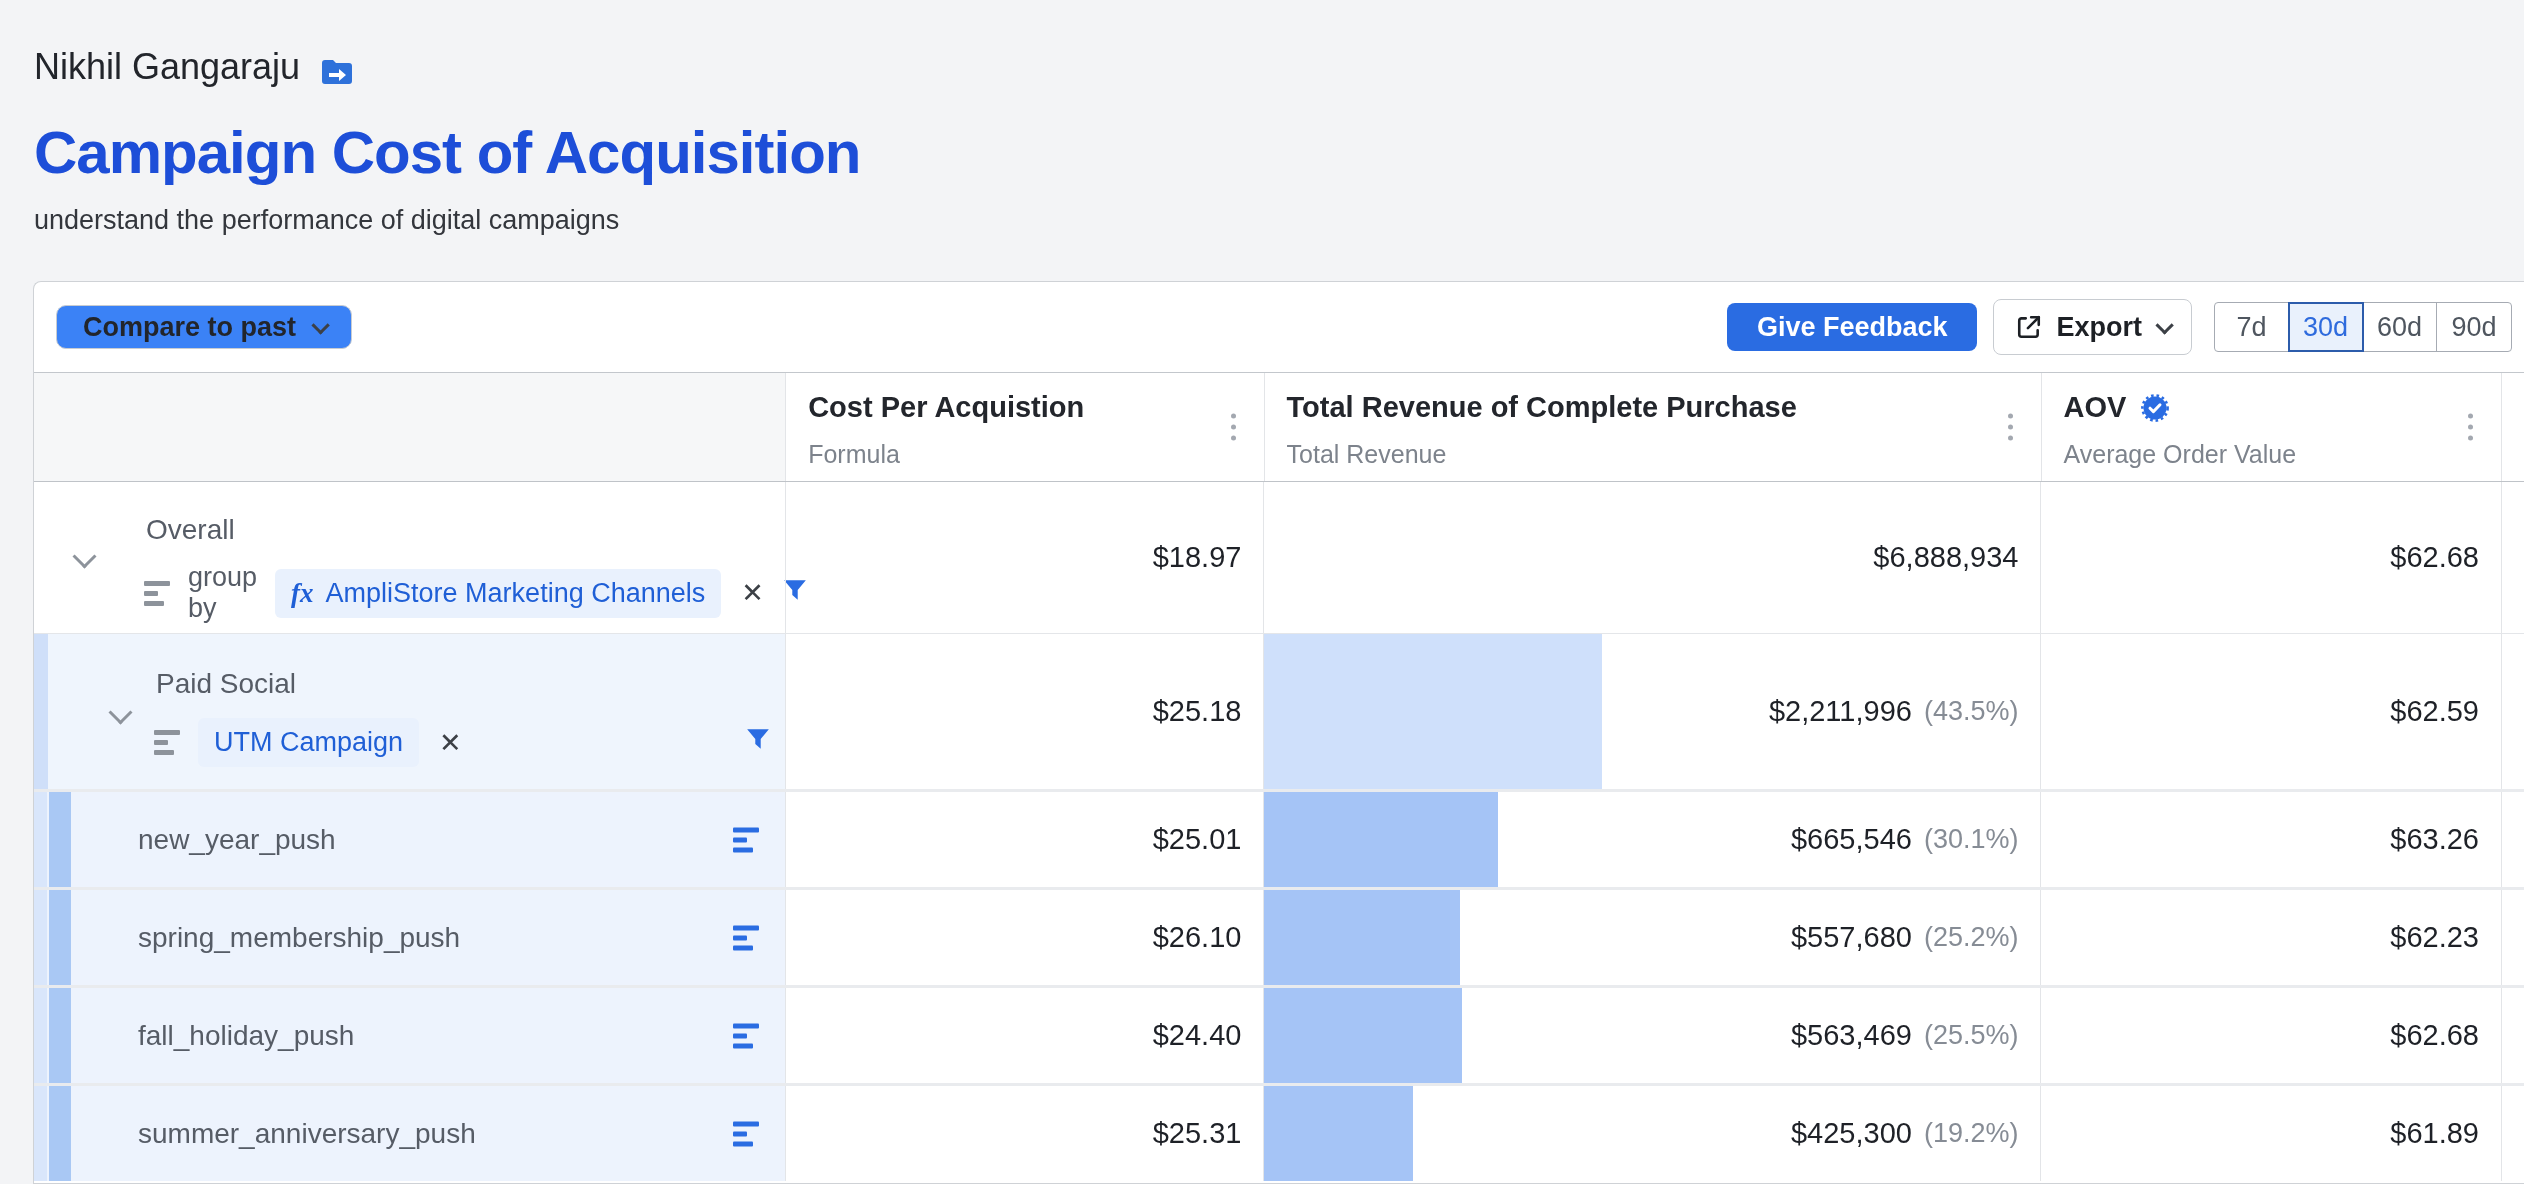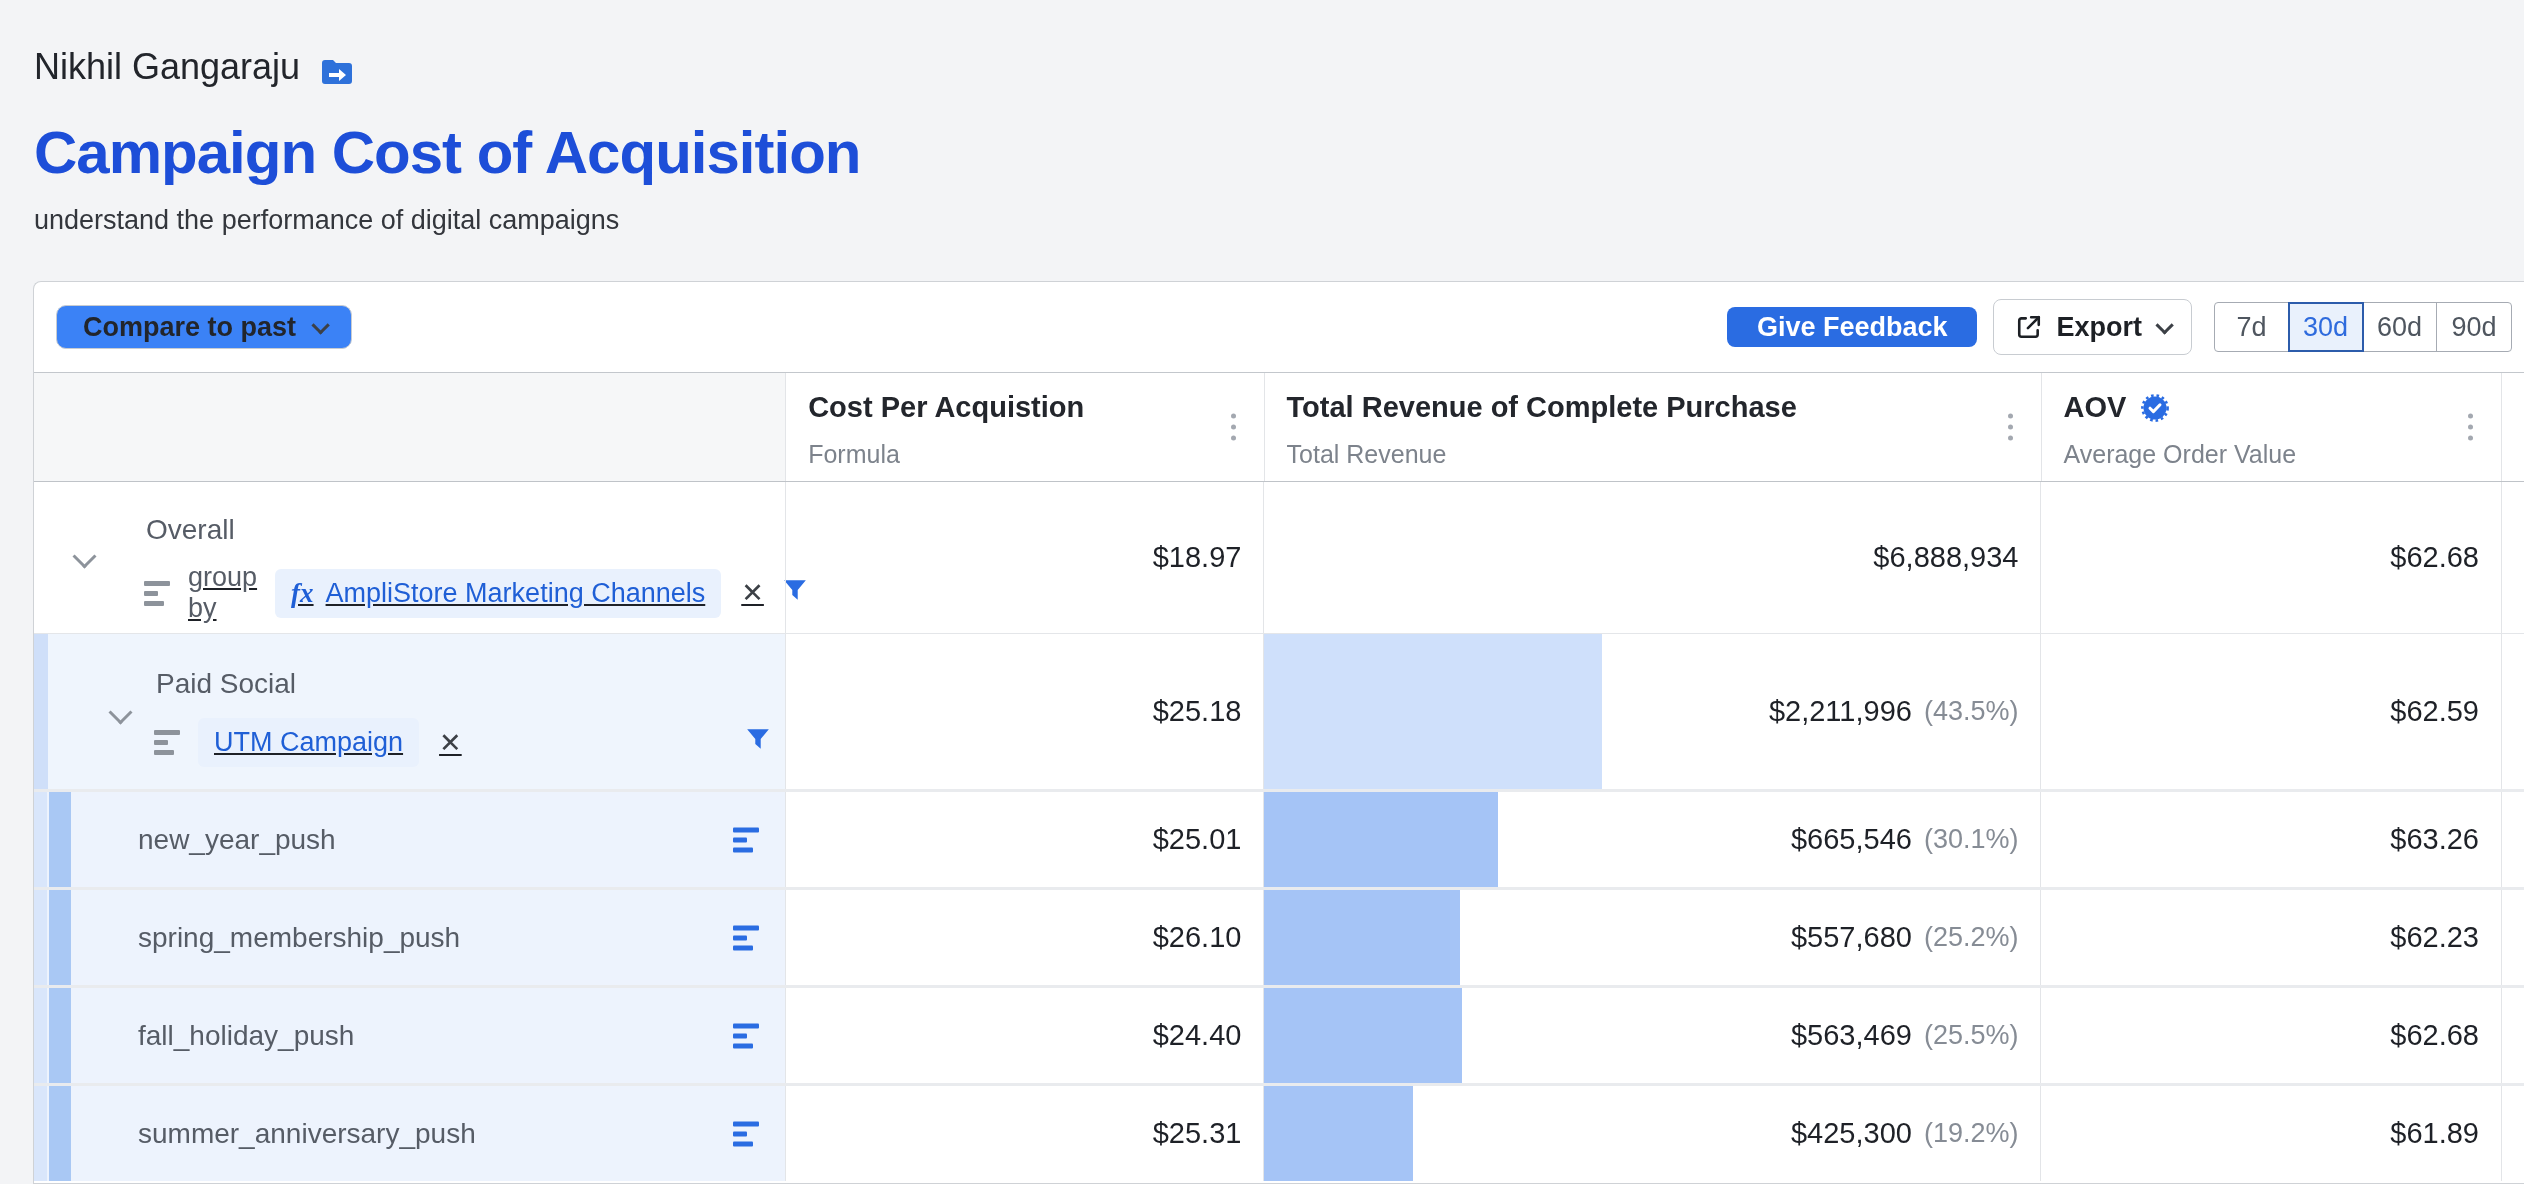--- a/index.html
+++ b/index.html
@@ -26,21 +26,21 @@
   .toolbar { height:90px; display:flex; align-items:center; padding:0 12px 0 22px; }
   .btn { cursor:pointer; user-select:none; }
   .btn-compare {
     height:44px; padding:0 26px; border:1px solid #c8ccd1; border-radius:10px; background:#3b82f6;
     font-size:27px; font-weight:700; color:#22252b; display:flex; align-items:center; gap:16px;
   }
   .chev { width:13px; height:13px; border-right:3px solid #3c4046; border-bottom:3px solid #3c4046;
           transform:rotate(45deg) translateY(-3px); display:inline-block; }
   .spacer { flex:1; }
   .btn-feedback {
-    height:40px; padding:0 30px; border-radius:8px; background:#2a6ce2; color:#fff;
+    height:48px; padding:0 30px; border-radius:8px; background:#2a6ce2; color:#fff;
     font-size:27px; font-weight:700; display:flex; align-items:center; margin-right:16px; border:none;
   }
   .btn-export {
     height:56px; padding:0 22px; border:1px solid #c8ccd1; border-radius:8px; background:#fff;
     font-size:27px; font-weight:700; color:#1d2025; display:flex; align-items:center; gap:14px; margin-right:22px;
   }
   .segmented { display:flex; height:50px; border:1px solid #a6abb3; border-radius:4px; background:#fff; }
   .segment {
     width:74px; display:flex; align-items:center; justify-content:center;
     font-size:27px; color:#4f565f; border-right:1px solid #a6abb3; cursor:pointer;
@@ -87,21 +87,21 @@
   .row-chevron { position:absolute; width:17px; height:17px; border-right:3px solid #8d939b; border-bottom:3px solid #8d939b;
                  transform:rotate(45deg); cursor:pointer; }
   .row-overall .row-chevron { left:42px; top:66px; }
   .row-paid .row-chevron { left:78px; top:70px; }
 
   .nc-label { position:absolute; font-size:28px; color:#565c66; }
   .row-overall .nc-label { left:112px; top:32px; }
   .row-paid .nc-label { left:122px; top:34px; }
   .row-child .nc-label { left:104px; top:50%; transform:translateY(-50%); }
 
-  .nc-sub { position:absolute; display:flex; align-items:center; gap:18px;text-decoration:underline; }
+  .nc-sub { position:absolute; display:flex; align-items:center; gap:18px; }
   .row-overall .nc-sub { left:110px; right:22px; top:80px; }
   .row-paid .nc-sub { left:120px; right:14px; top:84px; }
 
   .group-icon { display:inline-flex; flex-direction:column; gap:5px; cursor:pointer; }
   .group-icon i { height:5px; background:#8d939b; border-radius:1px; display:block; }
   .group-icon i:nth-child(1){ width:26px; } .group-icon i:nth-child(2){ width:14px; } .group-icon i:nth-child(3){ width:20px; }
   .group-icon.blue i { background:#2a6ce2; }
   .row-child .group-icon { position:absolute; right:26px; top:50%; transform:translateY(-50%); }
 
   .groupby-text { font-size:27px; color:#565c66; }

